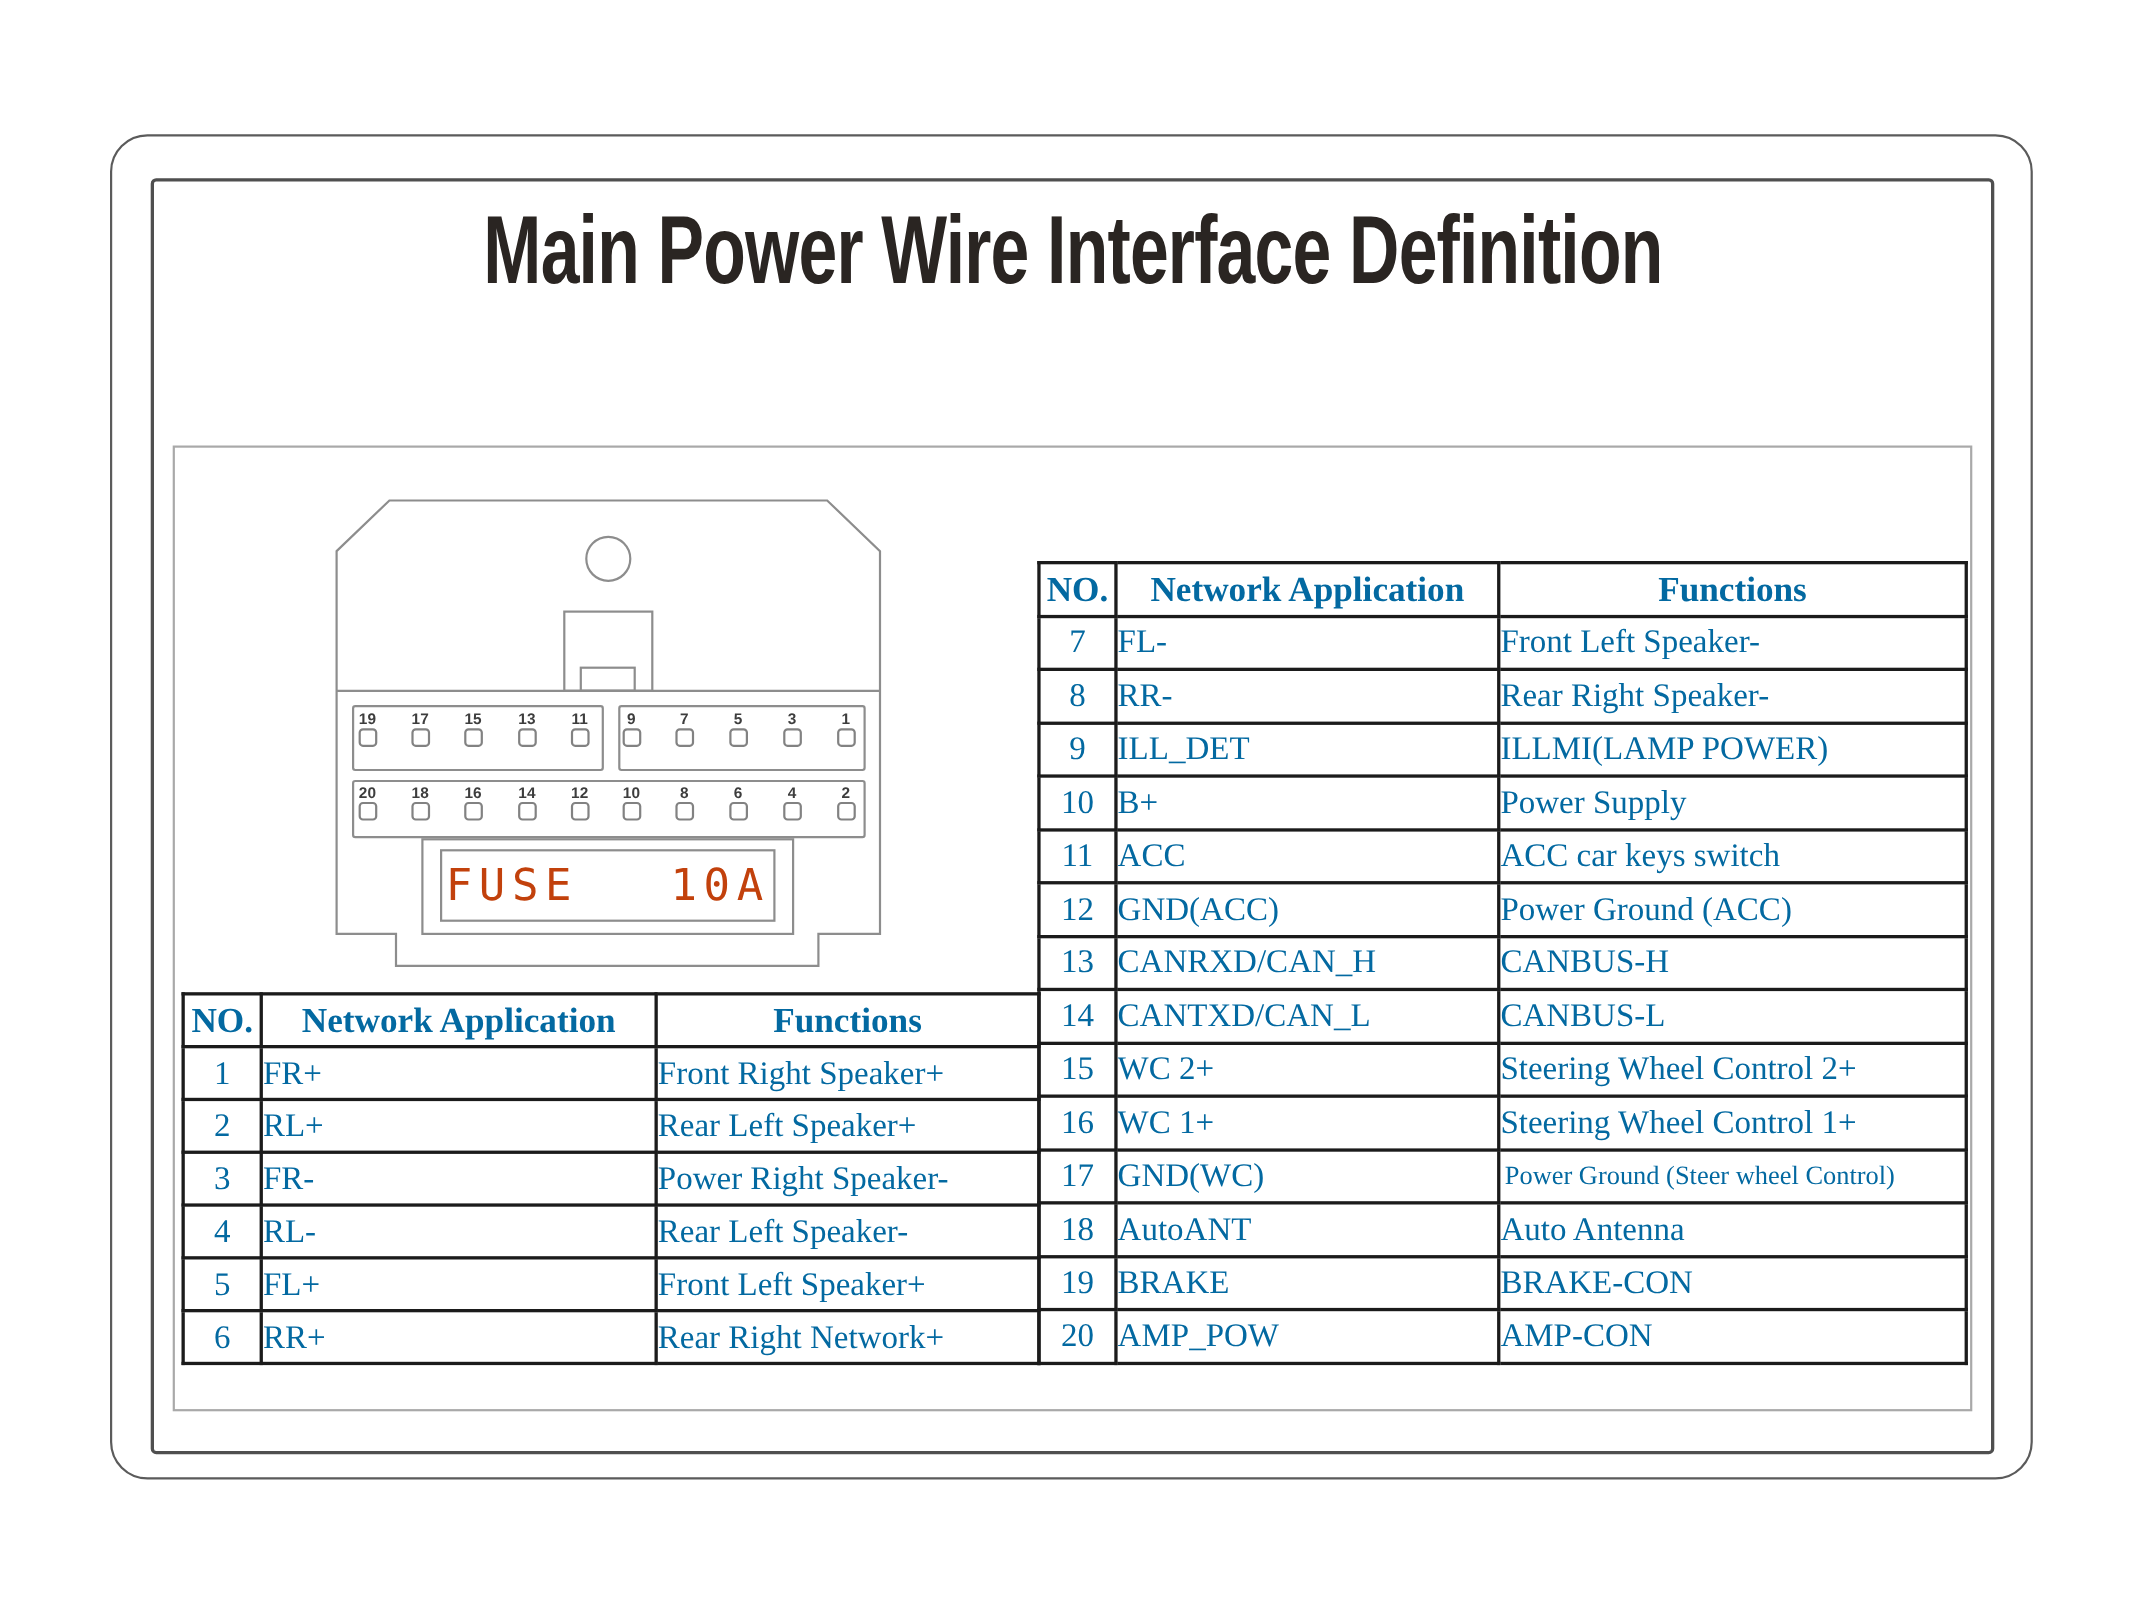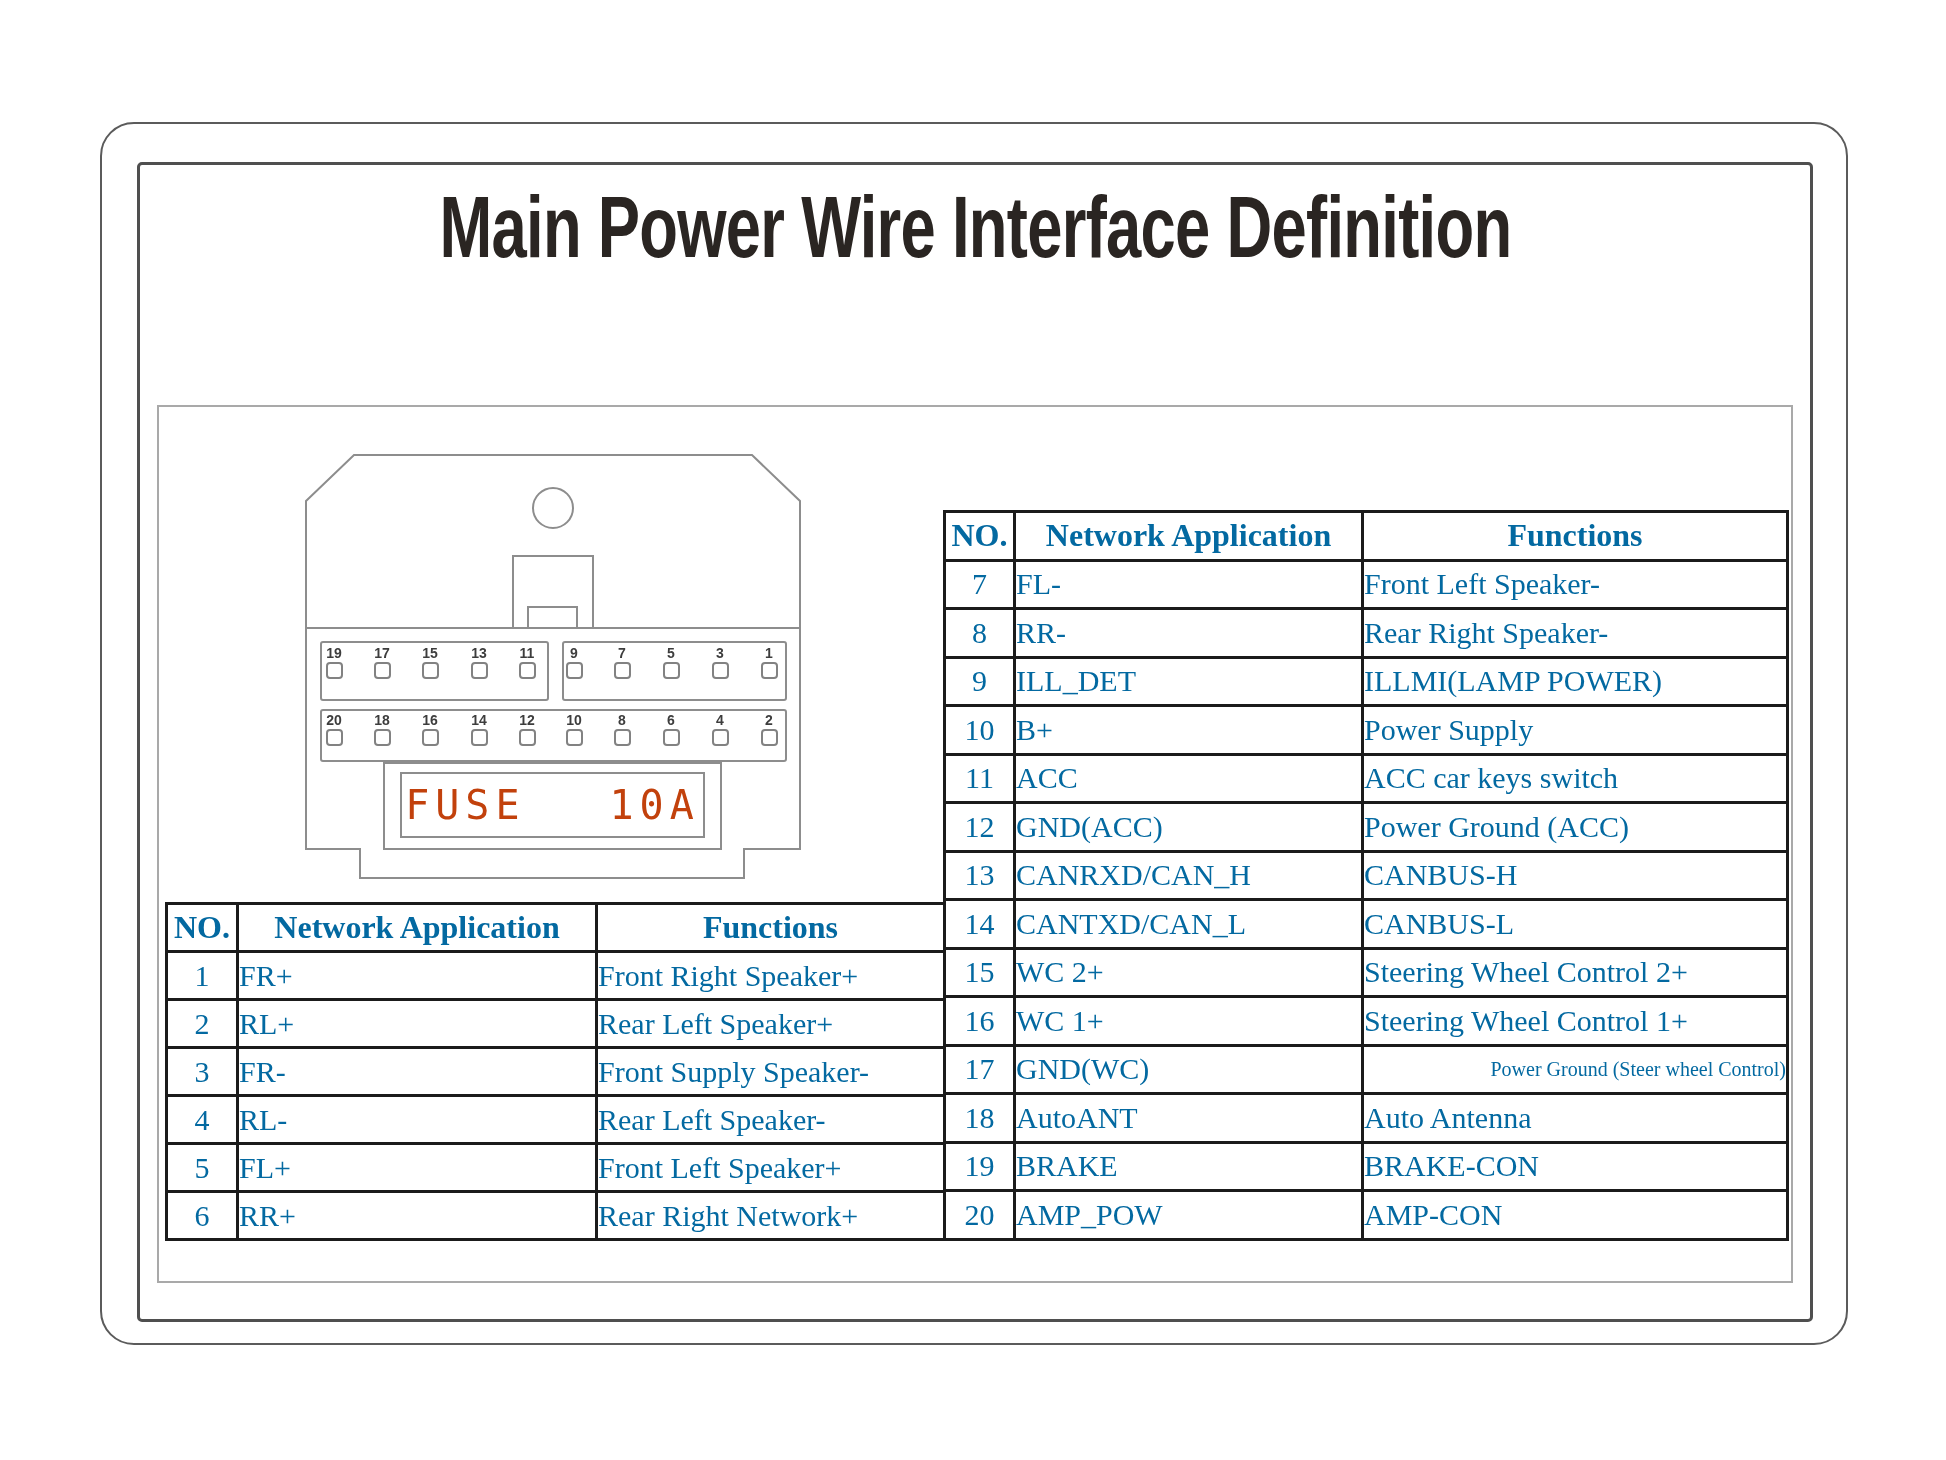--- a/index.html
+++ b/index.html
@@ -26,21 +26,21 @@
               font-family:"DejaVu Sans Mono",monospace;font-size:40px;color:#c2410c;letter-spacing:6px;}
 
   
   table.pins{position:absolute;border-collapse:collapse;table-layout:fixed;
              font-family:"Liberation Serif","DejaVu Serif",serif;color:#0369a1;}
   table.pins td,table.pins th{border:3px solid #1b1b1b;padding:0;vertical-align:middle;overflow:hidden;white-space:nowrap;}
   table.pins th{font-size:32px;font-weight:bold;text-align:center;}
   td.no{font-size:30px;text-align:center;}
   td.app{font-size:30px;text-align:left;padding-left:8px;}
   td.fn{font-size:30px;text-align:left;padding-left:8px;}
-  td.fn.tight{font-size:20px;padding-left:4px;text-align:right;}
+  td.fn.tight{font-size:24px;padding-left:4px;}
   .t-left{left:165px;top:902px;width:778px;}
   .t-left tr{height:48px;}
   .t-left col.c1{width:71px;} .t-left col.c2{width:359px;} .t-left col.c3{width:348px;}
   .t-right{left:943px;top:510px;width:843px;}
   .t-right tr{height:48.5px;}
   .t-right col.c1{width:70px;} .t-right col.c2{width:348px;} .t-right col.c3{width:425px;}
 </style>
 </head>
 <body>
 
@@ -173,21 +173,21 @@
           <td class="fn">Front Right Speaker+</td>
         </tr>
     <tr>
           <td class="no">2</td>
           <td class="app">RL+</td>
           <td class="fn">Rear Left Speaker+</td>
         </tr>
     <tr>
           <td class="no">3</td>
           <td class="app">FR-</td>
-          <td class="fn">Front Supply Speaker-</td>
+          <td class="fn">Power Right Speaker-</td>
         </tr>
     <tr>
           <td class="no">4</td>
           <td class="app">RL-</td>
           <td class="fn">Rear Left Speaker-</td>
         </tr>
     <tr>
           <td class="no">5</td>
           <td class="app">FL+</td>
           <td class="fn">Front Left Speaker+</td>

